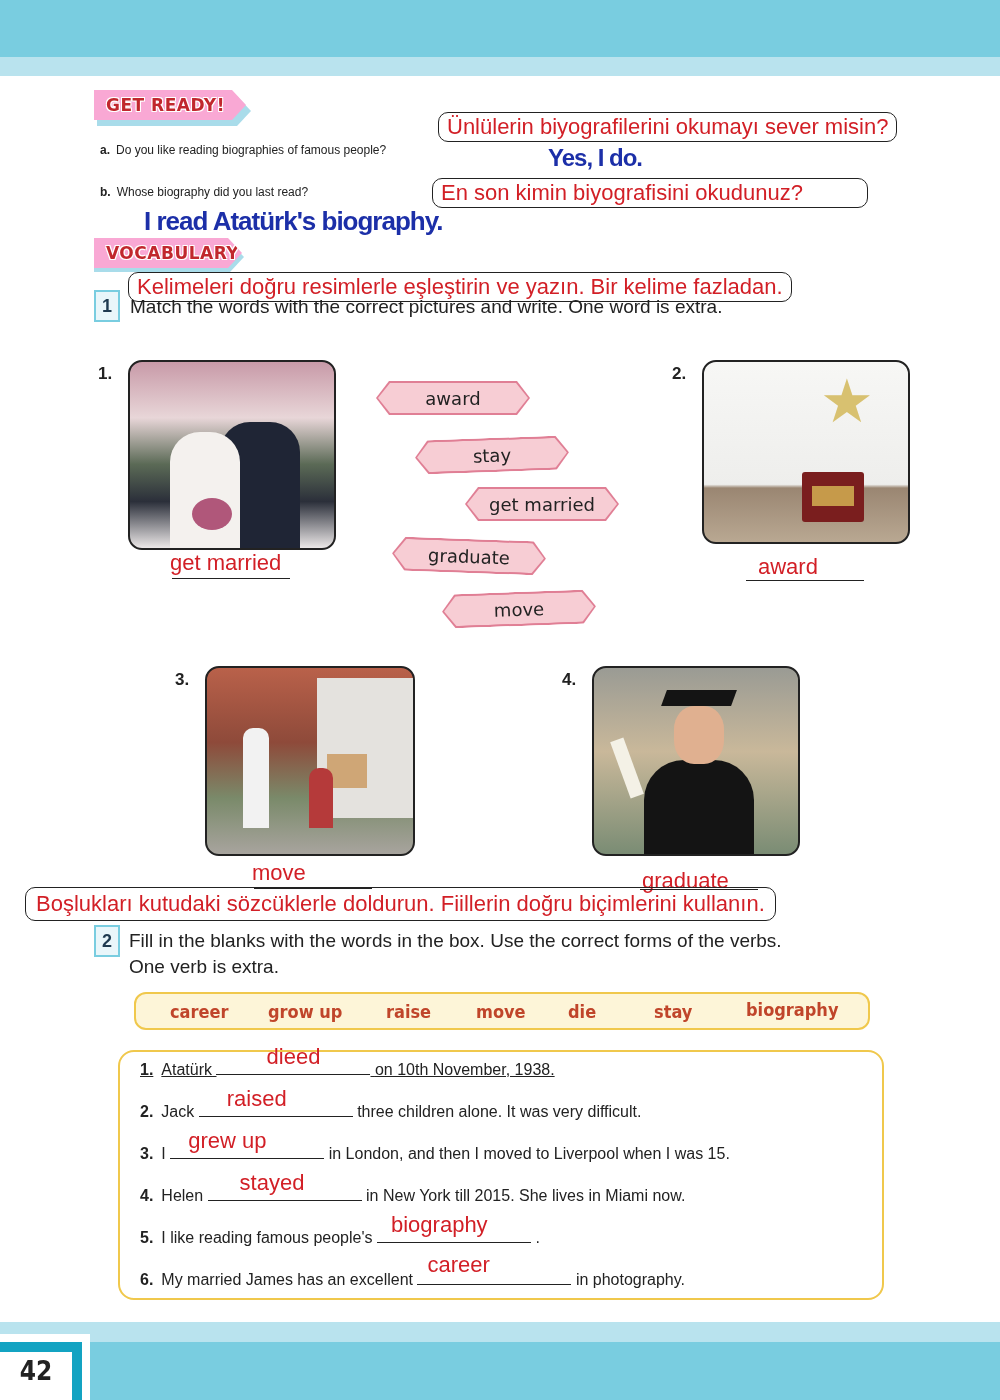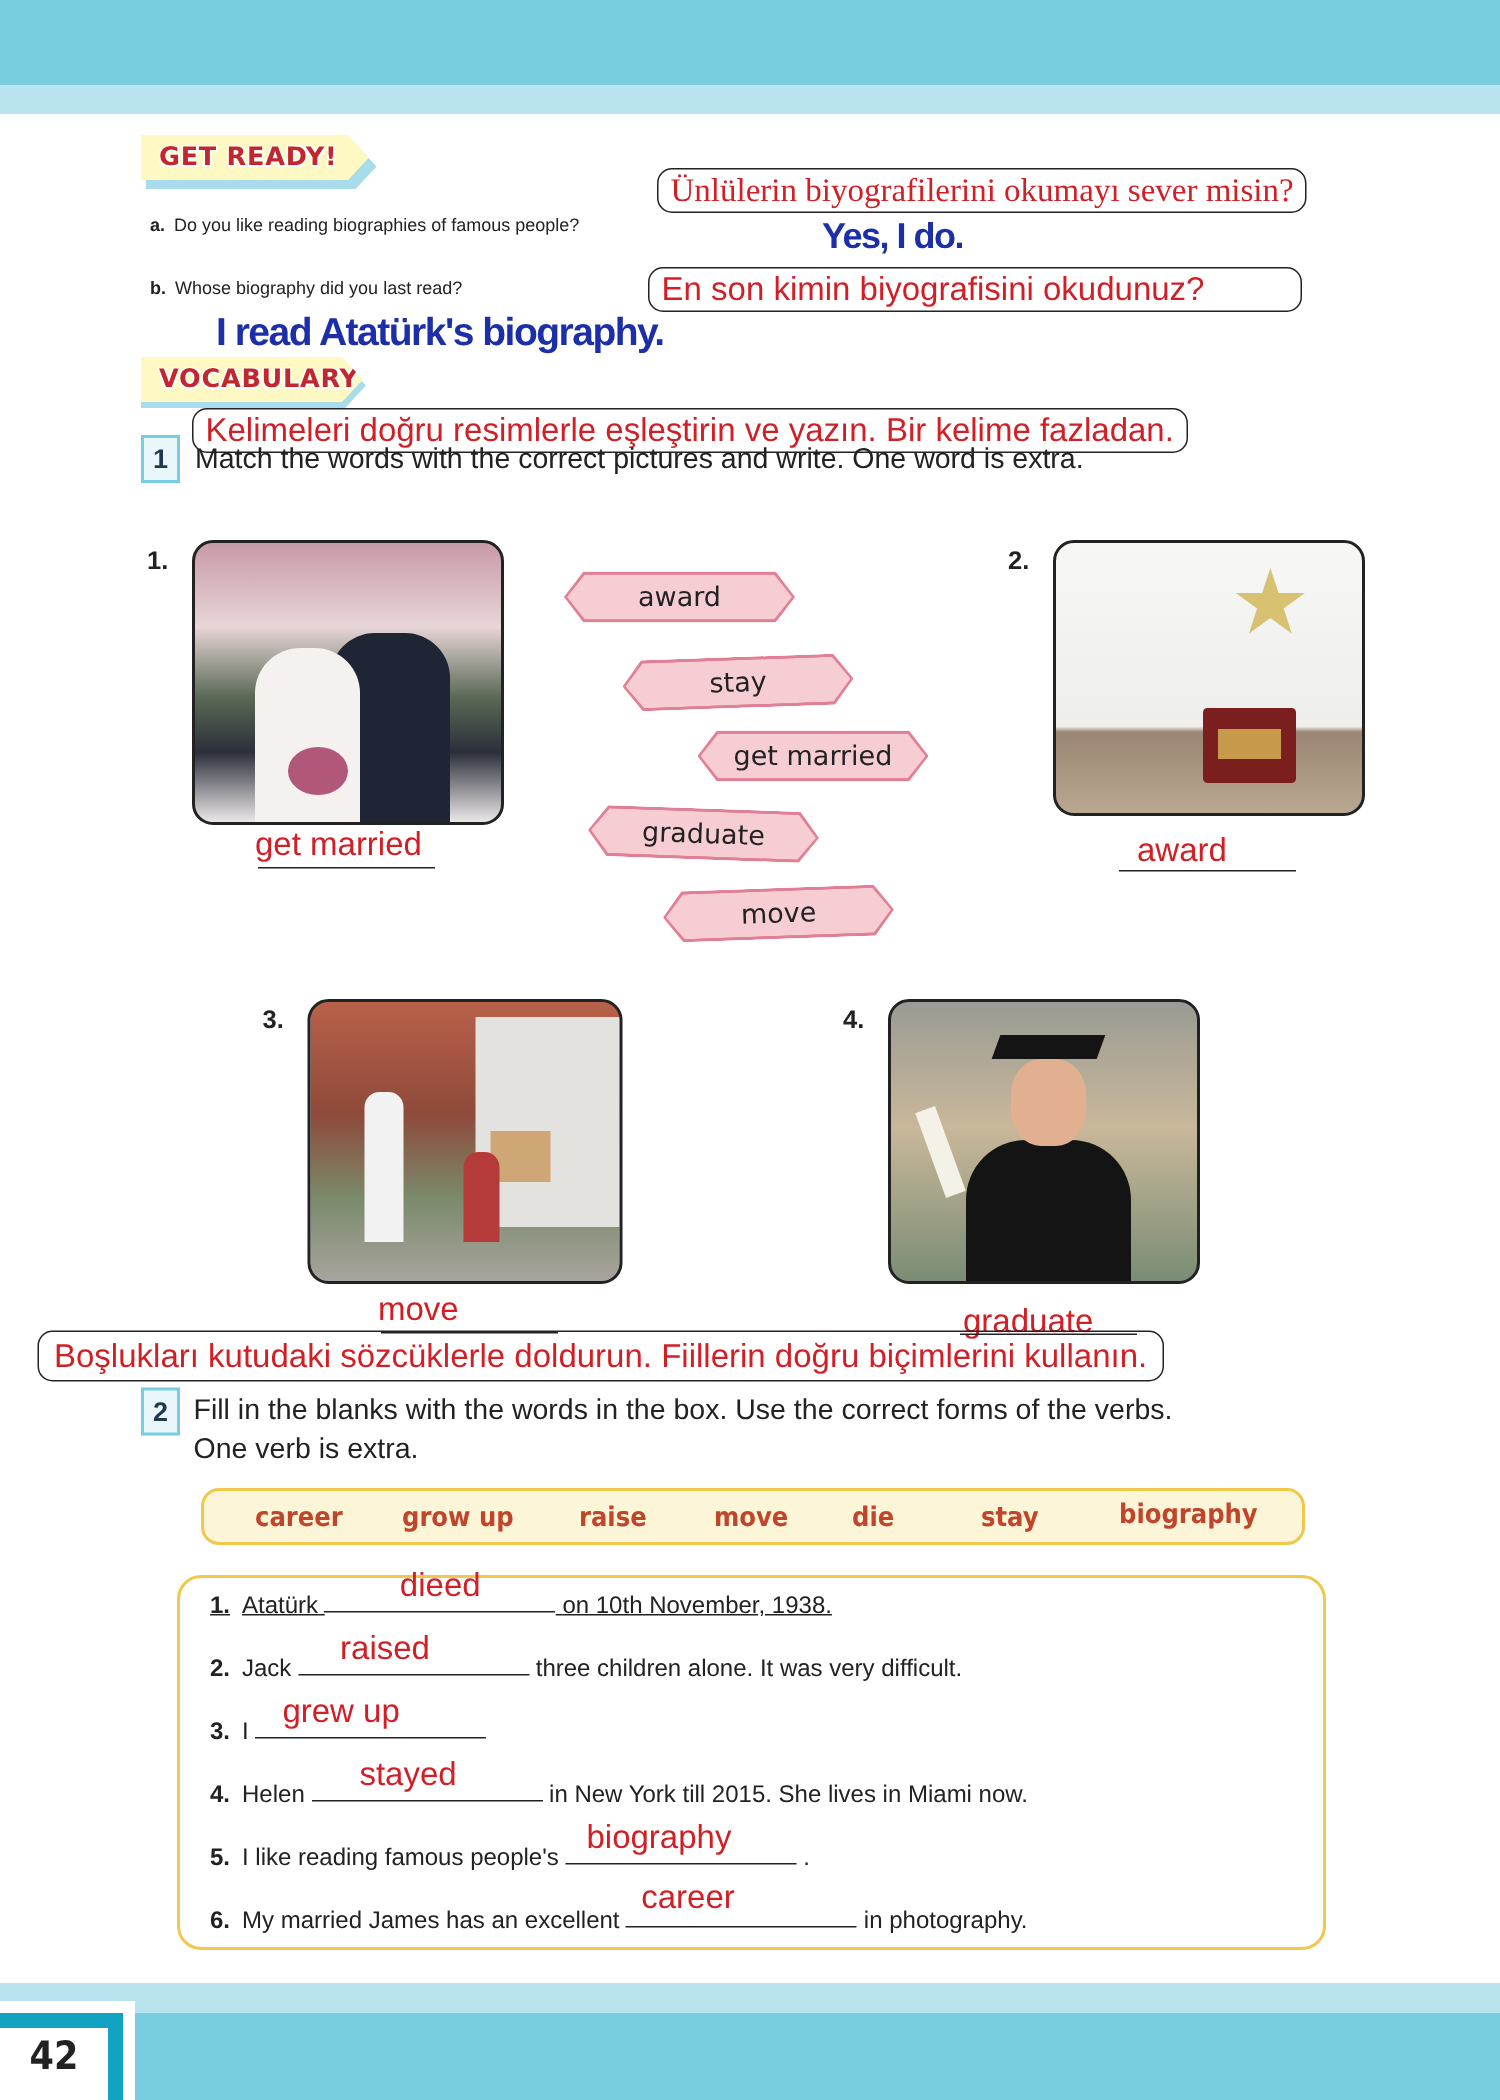--- a/index.html
+++ b/index.html
@@ -10,21 +10,21 @@
   .top-band2 { left:0; top:57px; width:1000px; height:19px; background:#b9e3ee; }
   .bot-band2 { left:0; top:1322px; width:1000px; height:20px; background:#b9e3ee; }
   .bot-band { left:0; top:1342px; width:1000px; height:58px; background:#79cde0; }
   .page-box { left:0; top:1334px; width:90px; height:66px; background:#fff; }
   .page-inner { left:0; top:1342px; width:82px; height:58px; background:#13a3c2; }
   .page-num-wrap { left:0; top:1352px; width:72px; height:48px; background:#fff; }
   .page-num { left:0; top:1356px; width:72px; text-align:center; font-size:26px; font-weight:bold;
               font-family:"DejaVu Sans Condensed","DejaVu Sans", sans-serif; color:#222; }
 
   .tag { height:30px; display:flex; align-items:center; padding-left:12px; padding-right:10px;
-         background:#fef9c3; color:#c1272d; font-weight:bold; font-size:17px; letter-spacing:0.5px;
+         background:#f9a8d4; color:#c1272d; font-weight:bold; font-size:17px; letter-spacing:0.5px;
          font-family:"DejaVu Sans", sans-serif; text-shadow:1px 1px 0 #fff, -1px -1px 0 #fff, 1px -1px 0 #fff, -1px 1px 0 #fff;
          clip-path: polygon(0 0, calc(100% - 14px) 0, 100% 50%, calc(100% - 14px) 100%, 0 100%); }
   .tag-shadow { background:#a9dcea; height:30px; clip-path: polygon(0 0, calc(100% - 14px) 0, 100% 50%, calc(100% - 14px) 100%, 0 100%); }
 
   .q { font-size:12px; color:#222; }
   .q b { font-weight:bold; margin-right:6px; }
   .answer-blue { color:#1c2fa8; font-weight:bold; font-family:"Liberation Sans Narrow","Liberation Sans", sans-serif; letter-spacing:-1px; }
   .tr-box { border:1.5px solid #222; border-radius:10px; color:#d21f26; font-size:22px; padding:0 8px;
             white-space:nowrap; line-height:28px; background:transparent; }
 
@@ -56,21 +56,21 @@
 </style>
 </head>
 <body>
 
 <div class="abs top-band"></div>
 <div class="abs top-band2"></div>
 
 <div class="abs tag-shadow" style="left:97px;top:96px;width:154px;"></div>
 <div class="abs tag" style="left:94px;top:90px;width:130px;">GET READY!</div>
 
-<div class="abs tr-box" style="left:438px;top:112px;font-family:Liberation Serif, serif;">Ünlülerin biyografilerini okumayı sever misin?</div>
+<div class="abs tr-box" style="left:438px;top:112px;">Ünlülerin biyografilerini okumayı sever misin?</div>
 <div class="abs q" style="left:100px;top:143px;">
   <b>a.</b><span>Do you like reading biographies of famous people?</span>
 </div>
 <div class="abs answer-blue" style="left:548px;top:144px;font-size:24px;">Yes, I do.</div>
 
 <div class="abs q" style="left:100px;top:185px;">
   <b>b.</b><span>Whose biography did you last read?</span>
 </div>
 <div class="abs tr-box" style="left:432px;top:178px;width:418px;">En son kimin biyografisini okudunuz?</div>
 <div class="abs answer-blue" style="left:144px;top:206px;font-size:26px;">I read Atatürk's biography.</div>
@@ -154,20 +154,21 @@
   <span>on 10th November, 1938.</span>
 </div>
 <div class="abs sent" style="left:140px;top:1102px;">
   <b>2.</b><span>Jack</span>
   <span class="fill" style="width:154px;"><span class="ans" style="text-align:left;padding-left:28px;">raised</span></span>
   <span>three children alone. It was very difficult.</span>
 </div>
 <div class="abs sent" style="left:140px;top:1144px;">
   <b>3.</b><span>I</span>
   <span class="fill" style="width:154px;"><span class="ans" style="text-align:left;padding-left:18px;margin-top:32px;">grew up</span></span>
+  <span>in London, and then I moved to Liverpool when I was 15.</span>
 </div>
 <div class="abs sent" style="left:140px;top:1186px;">
   <b>4.</b><span>Helen</span>
   <span class="fill" style="width:154px;"><span class="ans" style="text-align:left;padding-left:32px;">stayed</span></span>
   <span>in New York till 2015. She lives in Miami now.</span>
 </div>
 <div class="abs sent" style="left:140px;top:1228px;">
   <b>5.</b><span>I like reading famous people's</span>
   <span class="fill" style="width:154px;"><span class="ans" style="text-align:left;padding-left:14px;">biography</span></span>
   <span>.</span>

